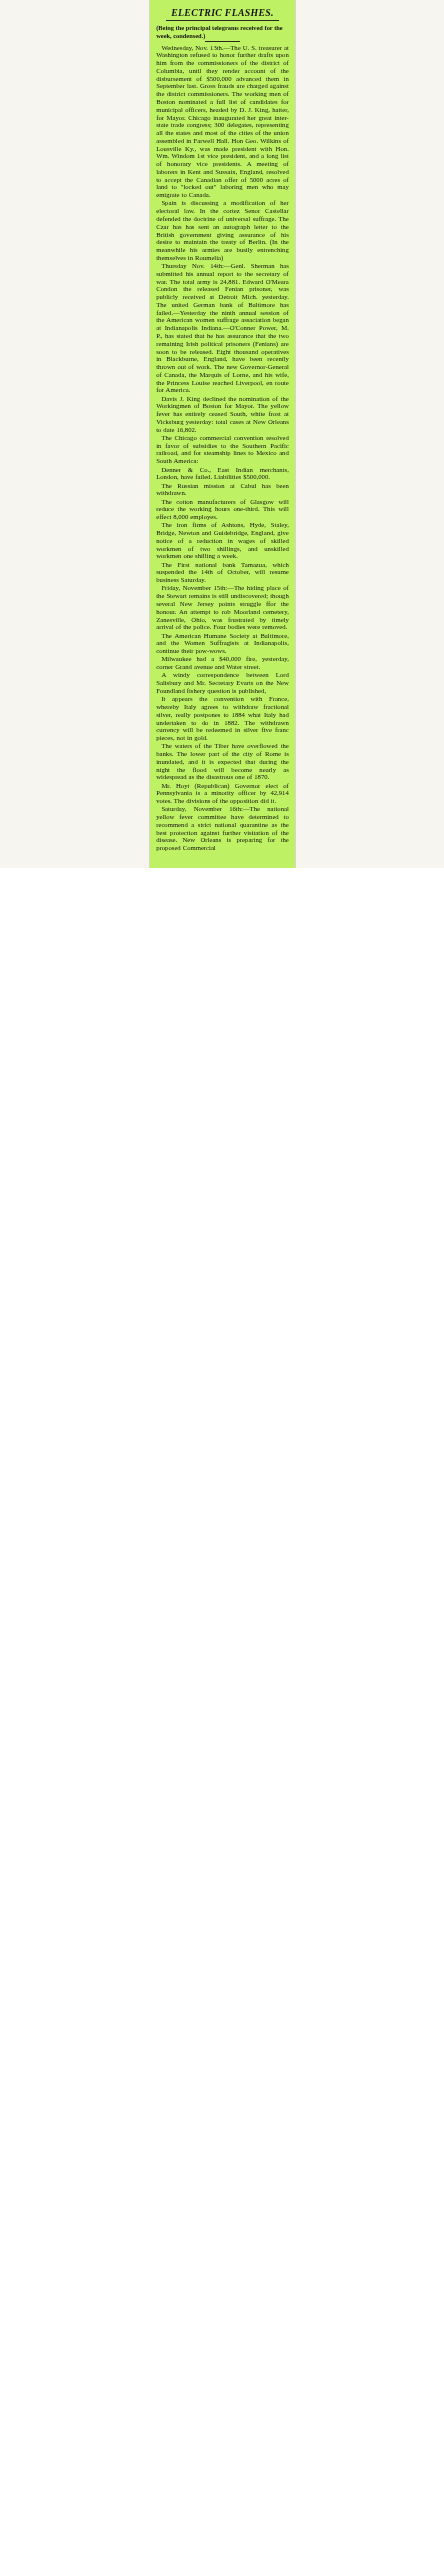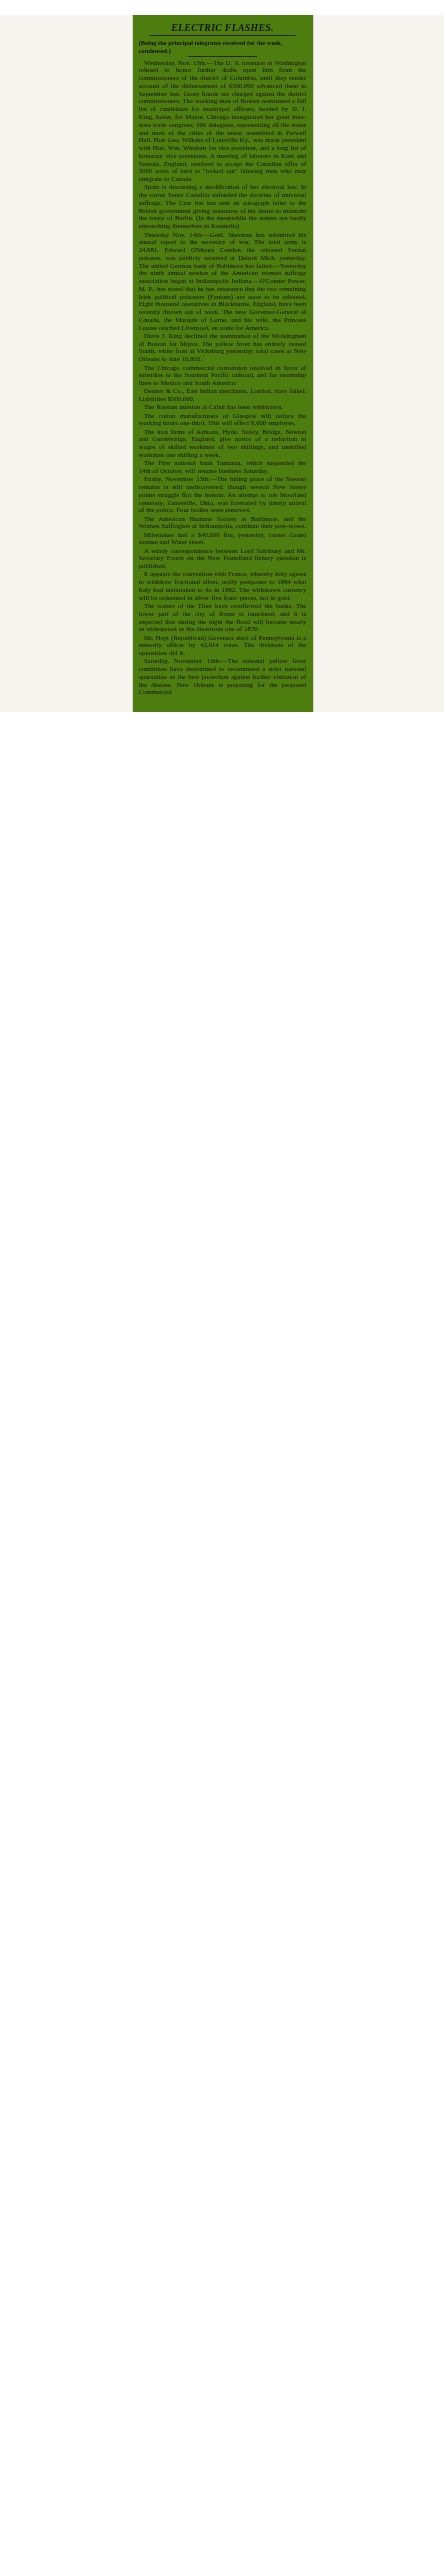--- a/index.html
+++ b/index.html
@@ -12,23 +12,23 @@
     font-family: "Liberation Serif", serif;
   }
   .page {
     width: 445px;
     position: relative;
     background: #f7f5f0;
     padding: 0;
     box-sizing: border-box;
   }
   .column {
-    width: 182px;
-    margin: 15px auto;
-    background: #4d7c0f;
+    width: 147px;
+    margin: 0 auto;
+    background: #bef264;
     padding: 5.2px 6.2px 15.5px 6.2px;
     box-sizing: border-box;
     border-left: 0.5px solid #d9d5cb;
     border-right: 0.5px solid #d9d5cb;
     color: #15130f;
   }
   .headline {
     text-align: center;
     font-family: "Liberation Serif", serif;
     font-style: italic;

